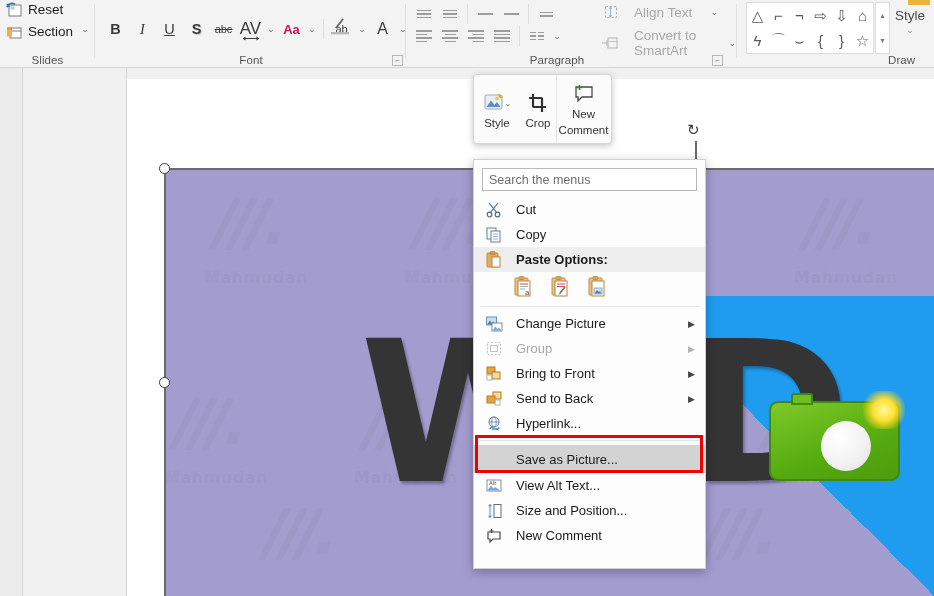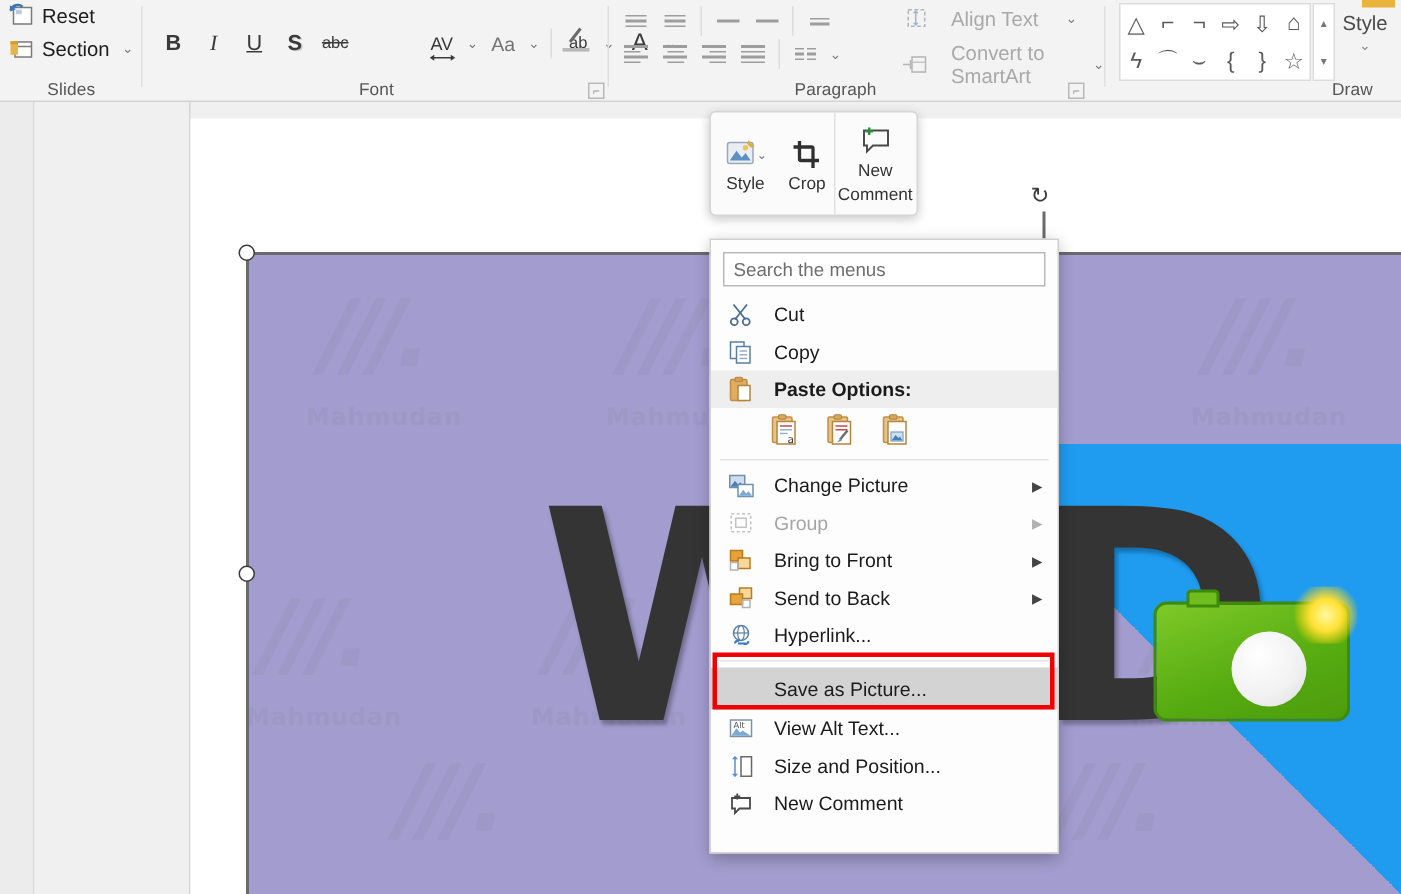--- a/index.html
+++ b/index.html
@@ -22,35 +22,35 @@
   .rgroup-label {
     position: absolute; bottom: 2px; width: 100%;
     text-align: center; font-size: 11.5px; color: #555;
     letter-spacing: .1px;
   }
   .rsep { position: absolute; top: 4px; width: 1px; height: 54px; background: #e0e0e0; }
 
   
   #grp-slides { left: 0; width: 95px; }
   .sbtn {
-    position: absolute; left: 6px; display: flex; align-items: center; gap: 5px;
+    position: absolute; left: 6px; display: flex; align-items: flex-start; gap: 5px;
     font-size: 13.5px; color: #1d1d1d;
   }
   #btn-reset { top: 2px; }
   #btn-section { top: 24px; }
   .ico16 { width: 17px; height: 16px; position: relative; flex: none; }
 
   
   #grp-font { left: 96px; width: 310px; }
   .frow { position: absolute; top: 16px; display: flex; align-items: center; }
   .fbtn {
     width: 27px; height: 26px; display: flex; align-items: center; justify-content: center;
     font-size: 14.5px; color: #3a3a3a;
   }
-  .fbtn.dim { color: #737373; }
+  .fbtn.dim { color: #be185d; font-weight: bold; }
   .caret { font-size: 9px; color: #7a7a7a; width: 14px; text-align: center; }
   .vdiv { width: 1px; height: 20px; background: #ddd; margin: 0 4px; }
   .dlg {
     position: absolute; right: 3px; bottom: 2px; width: 11px; height: 11px;
     border: 1px solid #b9b9b9; color: #999; font-size: 8px; line-height: 9px; text-align: center;
   }
 
   
   #grp-para { left: 407px; width: 330px; }
   .pbtn {
@@ -242,21 +242,21 @@
       <div class="rsep" style="right:0;"></div>
     </div>
 
     <div class="rgroup" id="grp-font">
       <div class="frow" style="left:6px;">
         <div class="fbtn" style="font-weight:700;">B</div>
         <div class="fbtn" style="font-style:italic;font-family:'Liberation Serif',serif;">I</div>
         <div class="fbtn" style="text-decoration:underline;">U</div>
         <div class="fbtn" style="font-weight:700;text-shadow:1px 1px 0 #c8c8c8;">S</div>
         <div class="fbtn" style="font-size:11px;text-decoration:line-through;">abc</div>
-        <div class="fbtn" style="font-size:12px;position:relative;margin-left:44px;">
+        <div class="fbtn" style="font-size:17px;position:relative;">
           <span>AV</span>
           <svg width="17" height="5" viewBox="0 0 17 5" style="position:absolute;left:50%;transform:translateX(-50%);bottom:1px;">
             <line x1="2" y1="2.5" x2="15" y2="2.5" stroke="#3a3a3a" stroke-width="1"></line>
             <path d="M0 2.5 l3 -2 v4 z" fill="#3a3a3a"></path>
               <path d="M17 2.5 l-3 -2 v4 z" fill="#3a3a3a"></path>
           </svg>
         </div>
         <div class="caret">⌄</div>
         <div class="fbtn dim" style="font-size:13px;">Aa</div>
         <div class="caret">⌄</div>

